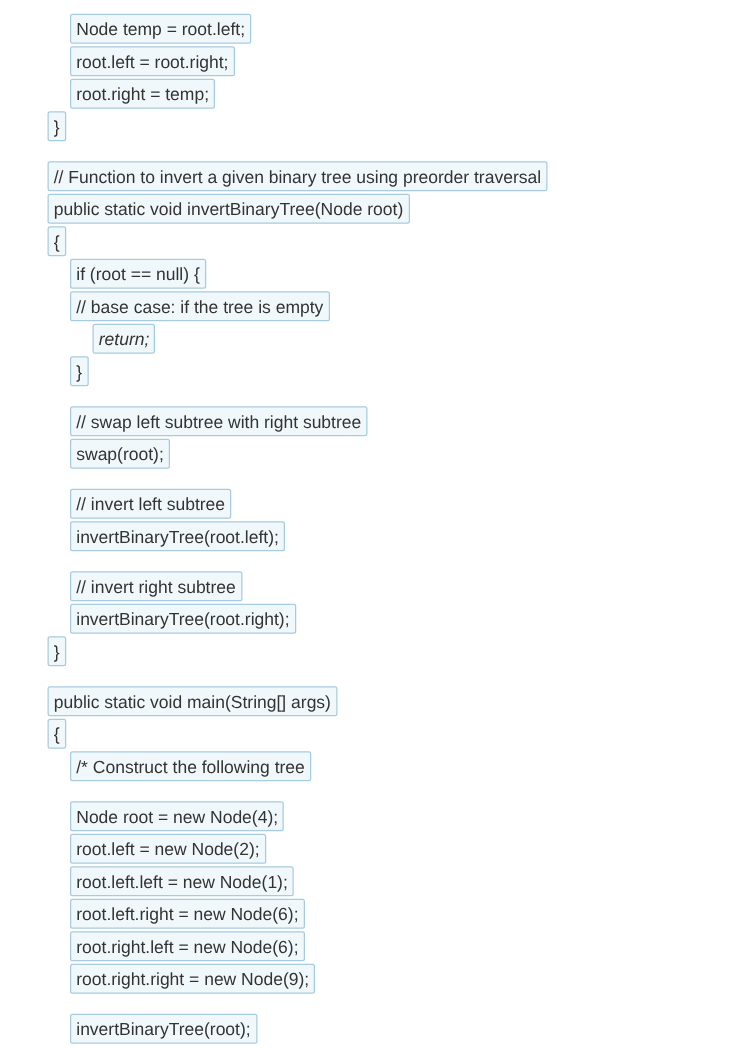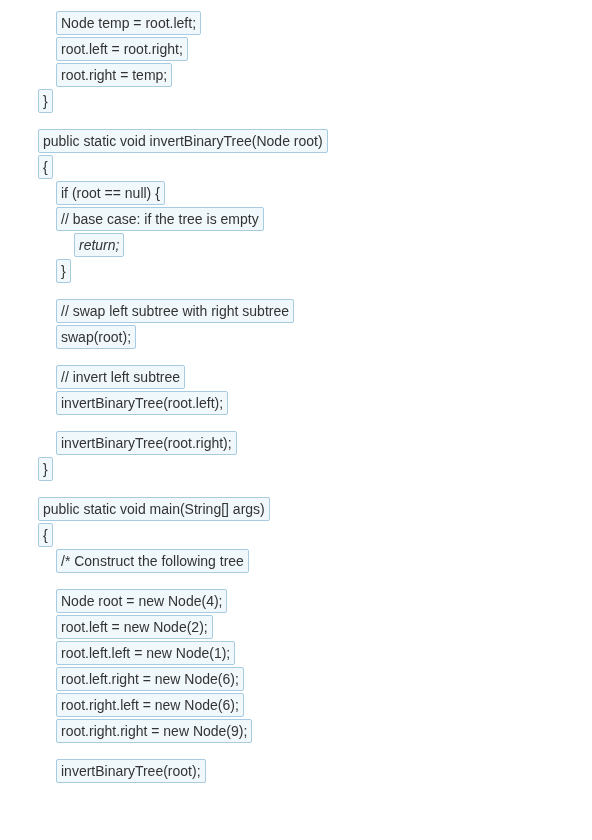--- a/index.html
+++ b/index.html
@@ -50,20 +50,23 @@
       </div>
       <div class="line indent-2">
         <span class="token">root.right = temp;</span>
       </div>
       <div class="line indent-1">
         <span class="token brace-only">}</span>
       </div>
     </div>
     <div class="code-block">
       <div class="line indent-1">
+        <span class="token">// Function to invert a given binary tree using preorder traversal</span>
+      </div>
+      <div class="line indent-1">
         <span class="token">public static void invertBinaryTree(Node root)</span>
       </div>
       <div class="line indent-1">
         <span class="token brace-only">{</span>
       </div>
       <div class="line indent-2">
         <span class="token">if (root == null) {</span>
       </div>
       <div class="line indent-2">
         <span class="token">// base case: if the tree is empty</span>
@@ -85,20 +88,23 @@
     </div>
     <div class="code-block">
       <div class="line indent-2">
         <span class="token">// invert left subtree</span>
       </div>
       <div class="line indent-2">
         <span class="token">invertBinaryTree(root.left);</span>
       </div>
     </div>
     <div class="code-block">
+      <div class="line indent-2">
+        <span class="token">// invert right subtree</span>
+      </div>
       <div class="line indent-2">
         <span class="token">invertBinaryTree(root.right);</span>
       </div>
       <div class="line indent-1">
         <span class="token brace-only">}</span>
       </div>
     </div>
     <div class="code-block">
       <div class="line indent-1">
         <span class="token">public static void main(String[] args)</span>

